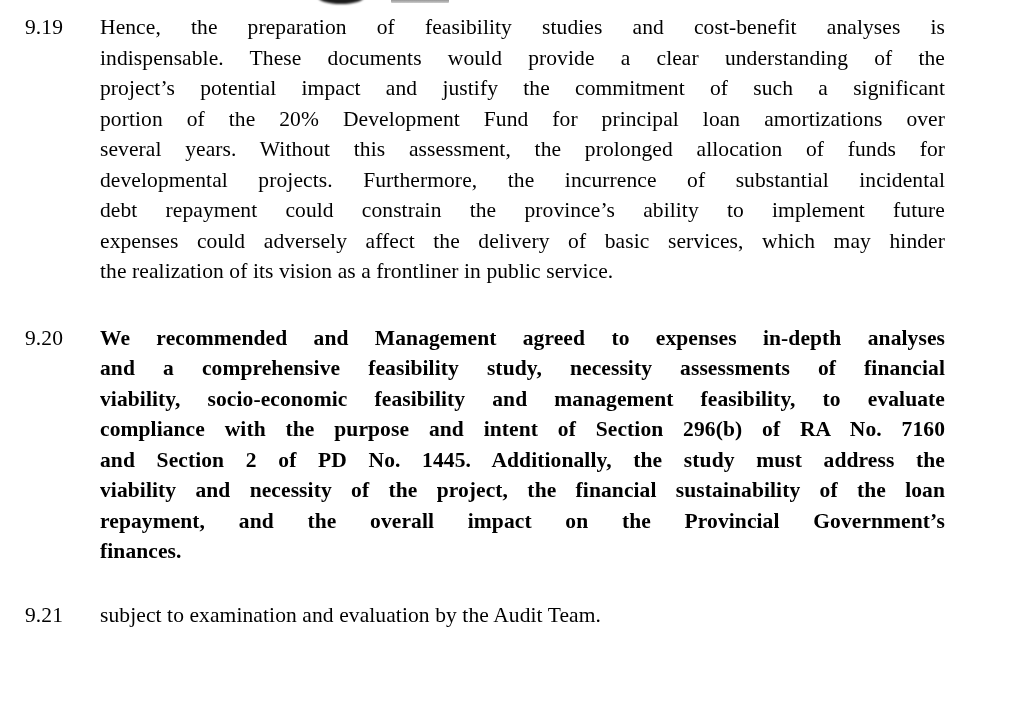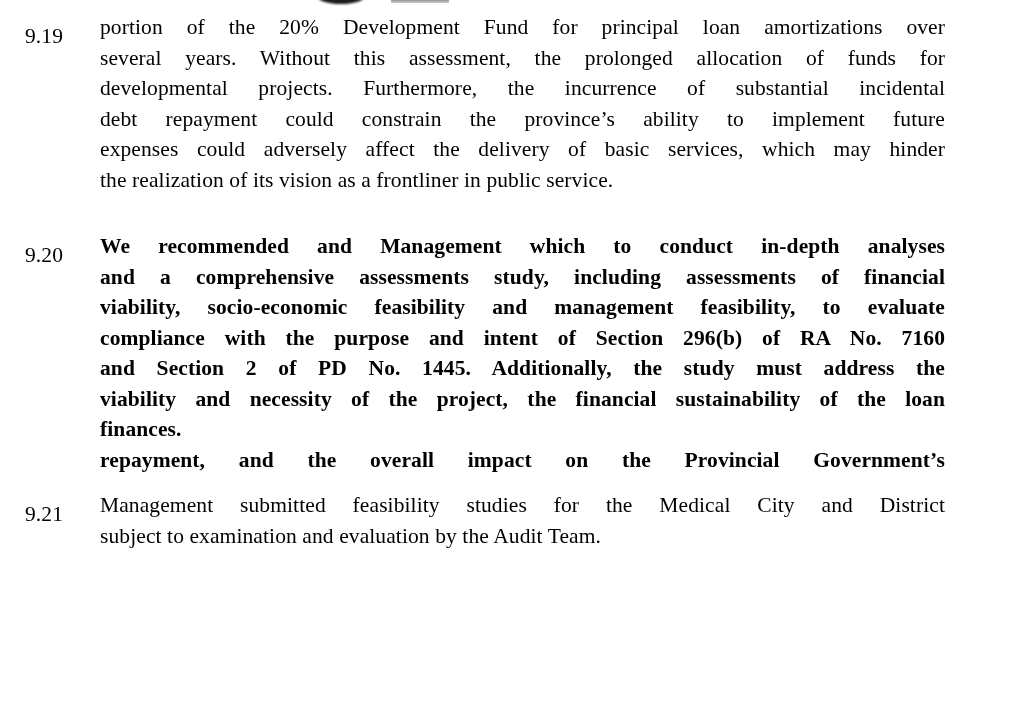--- a/index.html
+++ b/index.html
@@ -46,29 +46,29 @@
   .para {
     position: relative;
     padding-left: 100px;
     padding-right: 79px;
     font-size: 21.5px;
     line-height: 30.5px;
     margin-bottom: 36px;
     letter-spacing: 0.1px;
   }
   .para.bold {
-    margin-bottom: 15px;
+    margin-bottom: 33px;
   }
   .para.bold .pbody {
     font-weight: bold;
   }
   .pnum {
     position: absolute;
     left: 25px;
-    top: 9px;
+    top: 0;
     font-weight: normal;
   }
   .line {
     text-align: justify;
     text-align-last: justify;
   }
   .line.last {
     text-align: right;
     text-align-last: left;
   }
@@ -76,42 +76,44 @@
 </head>
 <body>
 
 <div class="page">
   <div class="remnant-ellipse"></div>
   <div class="remnant-bar"></div>
   <div class="paragraphs" id="paragraphs">
       <div class="para">
         <div class="pnum">9.19</div>
         <div class="pbody">
+          <div class="line">Hence, the preparation of feasibility studies and cost-benefit analyses is</div>
+          <div class="line">indispensable. These documents would provide a clear understanding of the</div>
+          <div class="line">project’s potential impact and justify the commitment of such a significant</div>
           <div class="line">portion of the 20% Development Fund for principal loan amortizations over</div>
           <div class="line">several years. Without this assessment, the prolonged allocation of funds for</div>
           <div class="line">developmental projects. Furthermore, the incurrence of substantial incidental</div>
           <div class="line">debt repayment could constrain the province’s ability to implement future</div>
           <div class="line">expenses could adversely affect the delivery of basic services, which may hinder</div>
           <div class="line last">the realization of its vision as a frontliner in public service.</div>
         </div>
       </div>
       <div class="para bold">
         <div class="pnum">9.20</div>
         <div class="pbody">
-          <div class="line">We recommended and Management which to conduct in-depth analyses</div>
-          <div class="line">and a comprehensive assessments study, including assessments of financial</div>
+          <div class="line">We recommended and Management agreed to expenses in-depth analyses</div>
+          <div class="line">and a comprehensive feasibility study, necessity assessments of financial</div>
           <div class="line">viability, socio-economic feasibility and management feasibility, to evaluate</div>
           <div class="line">compliance with the purpose and intent of Section 296(b) of RA No. 7160</div>
           <div class="line">and Section 2 of PD No. 1445.  Additionally, the study must address the</div>
           <div class="line">viability and necessity of the project, the financial sustainability of the loan</div>
+          <div class="line">repayment, and the overall impact on the Provincial Government’s</div>
           <div class="line last">finances.</div>
-          <div class="line">repayment, and the overall impact on the Provincial Government’s</div>
         </div>
       </div>
       <div class="para">
         <div class="pnum">9.21</div>
         <div class="pbody">
-          <div class="line">Management submitted feasibility studies for the Medical City and District</div>
           <div class="line last">subject to examination and evaluation by the Audit Team.</div>
         </div>
       </div>
     </div>
 </div>
 
 </body></html>

